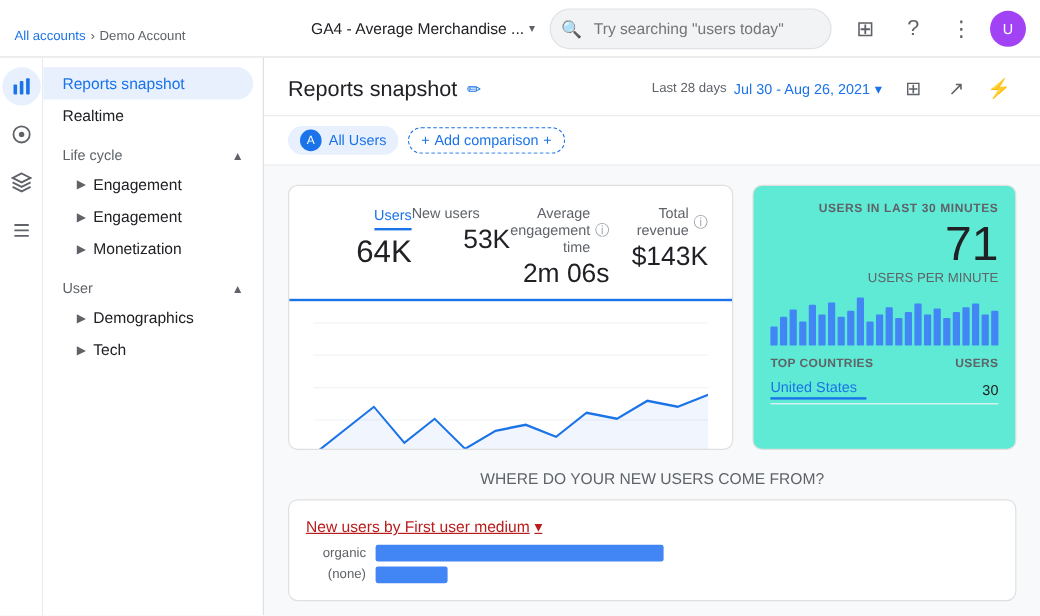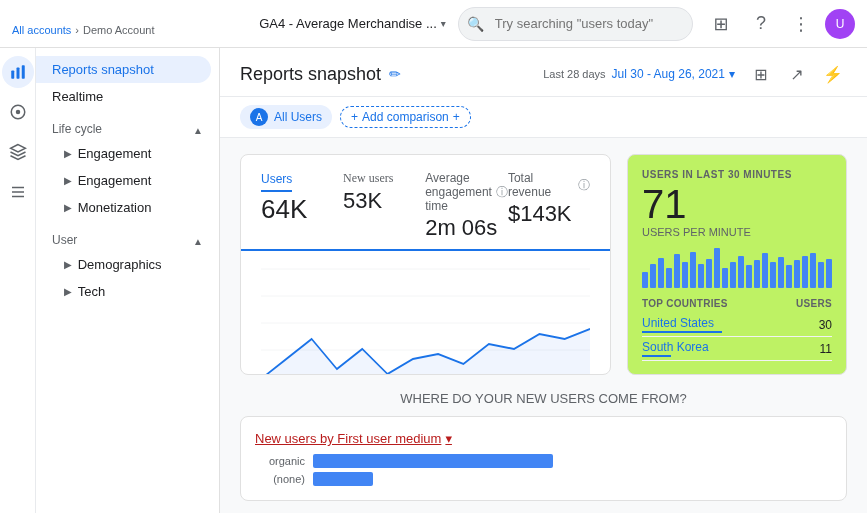--- a/index.html
+++ b/index.html
@@ -46,35 +46,35 @@
     .date-range { font-size: 11px; color: #5f6368; display: flex; align-items: center; gap: 6px; }
     .date-btn { font-size: 12px; color: #1a73e8; border: none; background: none; cursor: pointer; display: flex; align-items: center; gap: 4px; }
     .header-action-icons { display: flex; gap: 8px; }
     .hdr-icon { width: 28px; height: 28px; display: flex; align-items: center; justify-content: center; color: #5f6368; cursor: pointer; font-size: 16px; border-radius: 4px; }
     .filter-bar { padding: 8px 20px; background: #fff; border-bottom: 1px solid #e8eaed; display: flex; align-items: center; gap: 8px; flex-shrink: 0; }
     .filter-chip { display: flex; align-items: center; gap: 6px; background: #e8f0fe; border-radius: 16px; padding: 3px 10px; font-size: 12px; color: #1a73e8; }
     .chip-icon { width: 18px; height: 18px; border-radius: 50%; background: #1a73e8; color: white; display: flex; align-items: center; justify-content: center; font-size: 10px; }
     .add-comparison { display: flex; align-items: center; gap: 4px; color: #1a73e8; font-size: 12px; border: 1px dashed #1a73e8; border-radius: 16px; padding: 3px 10px; cursor: pointer; }
 
     
-    .cards-area { display: flex; gap: 0; flex: 1; padding: 16px 20px; gap: 16px; overflow: hidden; }
+    .cards-area { display: flex; gap: 0; flex: 1; padding: 16px 20px; gap: 16px; overflow: hidden; text-align: right; }
 
     
     .metrics-card { background: #fff; border-radius: 8px; border: 1px solid #e0e0e0; flex: 1; overflow: hidden; display: flex; flex-direction: column; }
     .metrics-top { display: flex; gap: 0; padding: 16px 20px 8px; border-bottom: 2px solid #1a73e8; }
     .metric-item { flex: 1; }
     .metric-label { font-size: 12px; color: #1a73e8; margin-bottom: 2px; display: flex; align-items: center; gap: 4px; }
     .metric-label.underlined { border-bottom: 2px solid #1a73e8; padding-bottom: 4px; display: inline-flex; }
     .metric-value { font-size: 26px; font-weight: 400; color: #202124; }
     .metric-info { color: #9aa0a6; font-size: 12px; cursor: pointer; }
     .chart-area { flex: 1; padding: 8px 20px 16px; position: relative; }
     .chart-svg { width: 100%; height: 160px; }
 
     
-    .realtime-card { background: #bef264; border-radius: 8px; border: 1px solid #e0e0e0; width: 220px; flex-shrink: 0; padding: 14px; overflow: hidden; }
+    .realtime-card { background: #5eead4; border-radius: 8px; border: 1px solid #e0e0e0; width: 220px; flex-shrink: 0; padding: 14px; overflow: hidden; }
     .rt-label { font-size: 10px; font-weight: 600; color: #5f6368; letter-spacing: 0.5px; text-transform: uppercase; margin-bottom: 4px; }
     .rt-value { font-size: 40px; font-weight: 300; color: #202124; line-height: 1; margin-bottom: 2px; }
     .rt-sublabel { font-size: 11px; color: #5f6368; margin-bottom: 10px; }
     .bar-chart-mini { display: flex; align-items: flex-end; gap: 2px; height: 40px; margin-bottom: 10px; }
     .mini-bar { background: #4285f4; border-radius: 1px; flex: 1; min-width: 4px; }
     .rt-table-header { display: flex; justify-content: space-between; font-size: 10px; color: #5f6368; text-transform: uppercase; letter-spacing: 0.3px; margin-bottom: 4px; font-weight: 600; }
     .rt-table-row { display: flex; justify-content: space-between; font-size: 12px; color: #202124; padding: 3px 0; border-bottom: 1px solid #f1f3f4; align-items: center; }
     .rt-country { color: #1a73e8; display: flex; align-items: center; gap: 4px; }
     .country-bar { height: 2px; background: #1a73e8; display: block; margin-top: 1px; }
 
@@ -232,21 +232,21 @@
 
     <div class="cards-area">
 
       <div class="metrics-card">
         <div class="metrics-top">
           <div class="metric-item">
             <div class="metric-label underlined" style="color:#1a73e8;border-bottom:2px solid #1a73e8;">Users</div>
             <div class="metric-value">64K</div>
           </div>
           <div class="metric-item">
-            <div class="metric-label" style="color:#5f6368;font-family:Liberation Serif, serif;">New users</div>
+            <div class="metric-label" style="color:#5f6368;">New users</div>
             <div class="metric-value" style="font-size:22px;">53K</div>
           </div>
           <div class="metric-item">
             <div class="metric-label" style="color:#5f6368;">
               <span>Average engagement time</span>
               <span class="metric-info">ⓘ</span>
             </div>
             <div class="metric-value" style="font-size:22px;">2m 06s</div>
           </div>
           <div class="metric-item">
@@ -311,29 +311,20 @@
         </div>
         <div class="rt-table-row">
           <div>
             <div class="rt-country">
                 <span>United States</span>
               </div>
             <span class="country-bar" style="width:80px"></span>
           </div>
           <span>30</span>
         </div>
-        <div class="rt-table-row">
-          <div>
-            <div class="rt-country">
-                <span>South Korea</span>
-              </div>
-            <span class="country-bar" style="width:29px"></span>
-          </div>
-          <span>11</span>
-        </div>
 
       </div>
     </div>
 
     <div class="bottom-section">
       <div class="section-title">WHERE DO YOUR NEW USERS COME FROM?</div>
       <div class="bottom-cards">
 
 
         <div class="newusers-card">

